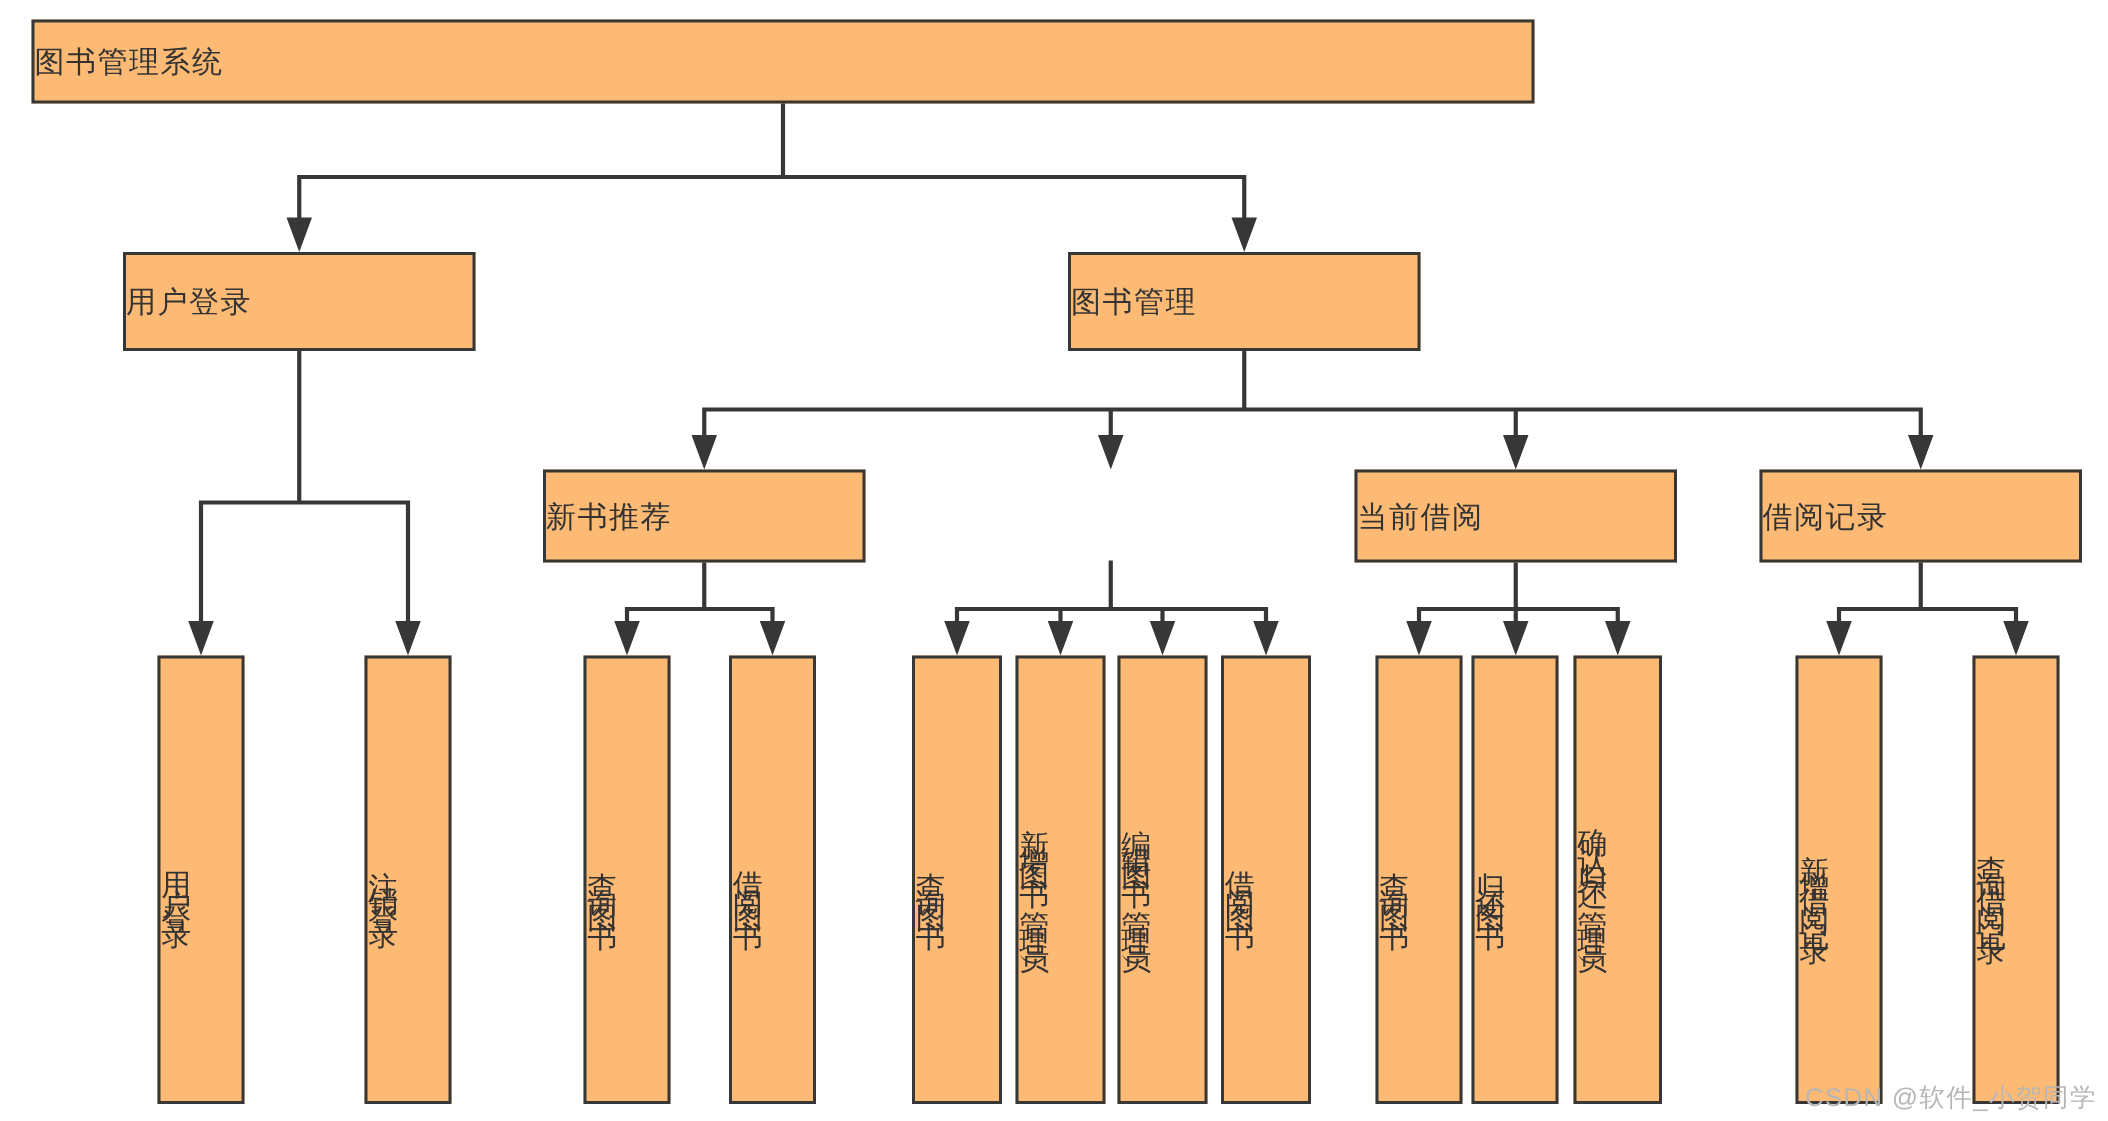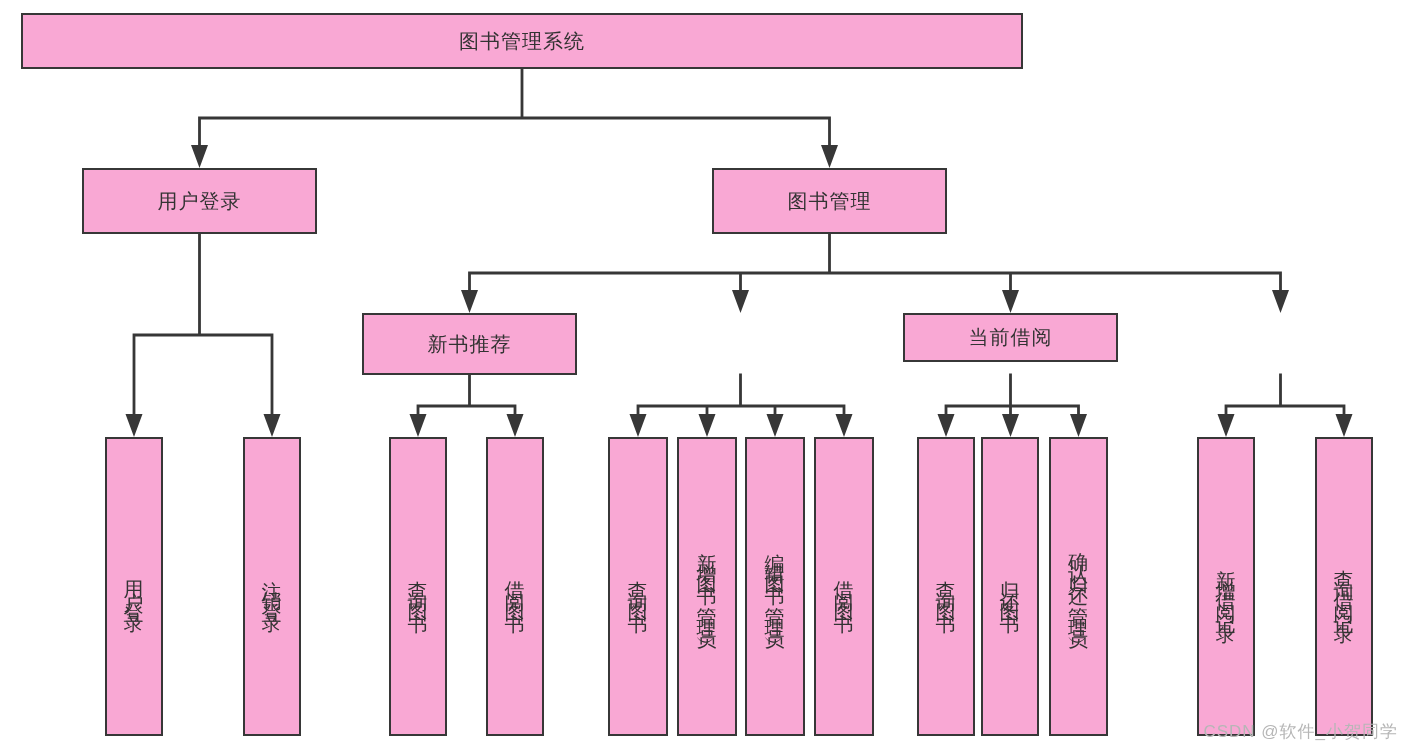--- a/index.html
+++ b/index.html
@@ -8,22 +8,22 @@
     width:1405px;height:747px;
     background:#ffffff;
     font-family:"Liberation Sans","DejaVu Sans",sans-serif;
     overflow:hidden;
   }
   .wires{position:absolute;left:0;top:0;}
   .node{
     position:absolute;
     box-sizing:border-box;
     border:2.5px solid #373737;
-    background:#f9a8d4;
-    display:flex;align-items:center;justify-content:center;
+    background:#fdba74;
+    display:flex;align-items:center;
     color:#333333;
     font-size:20px;
     letter-spacing:1px;
     z-index:2;
   }
   .leaf span{
     writing-mode:vertical-rl;
     text-orientation:mixed;
     letter-spacing:11px;
     font-size:20px;
@@ -98,22 +98,25 @@
   <div class="node" style="left:82px;top:168px;width:235px;height:66px">
     <span>用户登录</span>
   </div>
   <div class="node" style="left:362px;top:313px;width:215px;height:62px">
     <span>新书推荐</span>
   </div>
 
   <div class="node" style="left:712px;top:168px;width:235px;height:66px">
     <span>图书管理</span>
   </div>
-  <div class="node" style="left:903px;top:313px;width:215px;height:49px">
+  <div class="node" style="left:903px;top:313px;width:215px;height:62px">
     <span>当前借阅</span>
+  </div>
+  <div class="node" style="left:1173px;top:313px;width:215px;height:62px">
+    <span>借阅记录</span>
   </div>
 
   <div class="node leaf" style="left:105px;top:437px;width:58px;height:299px">
     <span>用户登录</span>
   </div>
   <div class="node leaf" style="left:243px;top:437px;width:58px;height:299px">
     <span>注销登录</span>
   </div>
 
   <div class="node leaf" style="left:389px;top:437px;width:58px;height:299px">

